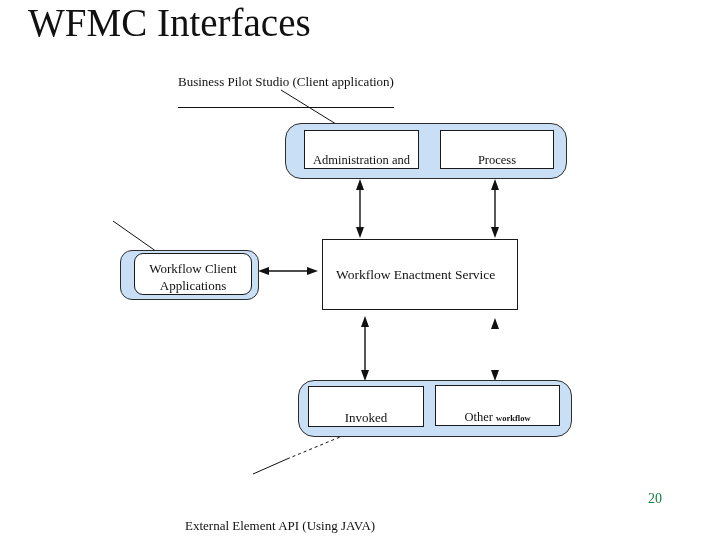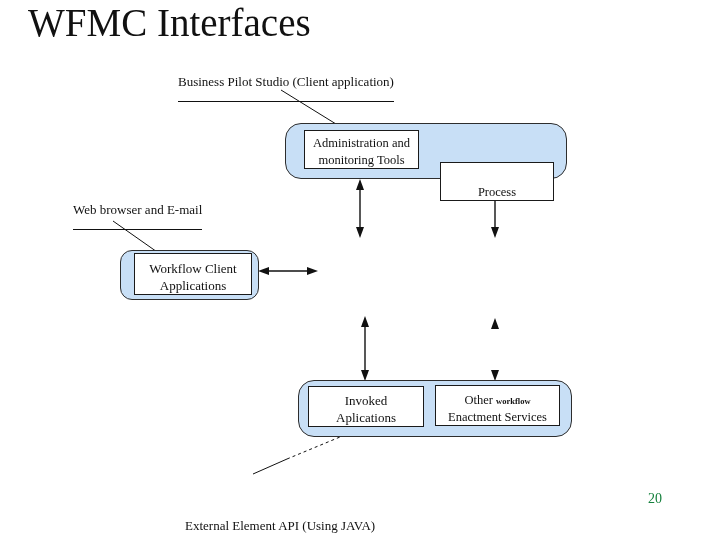--- a/index.html
+++ b/index.html
@@ -12,40 +12,40 @@
   .slide{
     position:relative;width:720px;height:540px;background:#ffffff;overflow:hidden;
     font-family:"Liberation Serif","DejaVu Serif",serif;color:#111;
   }
   .title{
     position:absolute;left:28px;top:0px;font-size:39px;font-weight:400;
     letter-spacing:0px;white-space:nowrap;
   }
   .callout-label{
     position:absolute;font-size:13px;white-space:nowrap;
-    border-bottom:1px solid var(--line);padding-bottom:11px;line-height:1.15;
+    border-bottom:1px solid var(--line);padding-bottom:17px;line-height:1.15;
   }
   #lbl-business{left:178px;top:75px;}
   #lbl-web{left:73px;top:203px;}
   #lbl-external{left:185px;top:475px;margin-top:44px;}
   .blue-container{
     position:absolute;background:var(--container-fill);
     border:1.6px solid var(--container-border);
   }
   #top-container{left:285px;top:123px;width:280px;height:54px;border-radius:16px;}
   #client-container{left:120px;top:250px;width:137px;height:48px;border-radius:12px;}
   #bottom-container{left:298px;top:380px;width:272px;height:55px;border-radius:16px;}
   .white-box{
     position:absolute;background:#ffffff;border:1px solid var(--box-border);
     display:flex;flex-direction:column;justify-content:flex-end;
     text-align:center;font-size:12.5px;line-height:1.32;white-space:nowrap;
   }
   #box-admin{left:304px;top:130px;width:113px;height:37px;}
-  #box-process{left:440px;top:130px;width:112px;height:37px;margin-top:32px;}
-  #box-client{left:134px;top:253px;width:116px;height:40px;font-size:13px;}
+  #box-process{left:440px;top:130px;width:112px;height:37px;}
+  #box-client{left:134px;top:253px;width:116px;height:40px;font-size:13px;border-radius:9px;}
   #box-invoked{left:308px;top:386px;width:114px;height:39px;font-size:13px;}
   #box-other{left:435px;top:385px;width:123px;height:39px;}
   #box-central{
     position:absolute;left:322px;top:239px;width:196px;height:71px;
     background:#ffffff;border:1.5px solid var(--box-border);
     display:flex;align-items:center;padding-left:13px;box-sizing:border-box;
     font-size:13.5px;white-space:nowrap;
   }
   .small-inline{font-size:8.5px;font-weight:bold;}
   .page-number{position:absolute;left:648px;top:491px;font-size:14px;color:#15803d;}
@@ -83,47 +83,46 @@
 
     <line class="ln" x1="365" y1="323" x2="365" y2="374" stroke-width="1.4"></line>
     <polygon class="hd" points="365,316 361,327 369,327"></polygon>
     <polygon class="hd" points="365,381 361,370 369,370"></polygon>
 
     <polygon class="hd" points="495,318 491,329 499,329"></polygon>
     <polygon class="hd" points="495,381 491,370 499,370"></polygon>
   </svg>
 
   <div class="callout-label" id="lbl-business">Business Pilot Studio (Client application)</div>
-  <div class="callout-label" id="lbl-web">Web browser and E-mail</div>
   <div class="callout-label" id="lbl-external">External Element API (Using JAVA)</div>
 
   <div class="blue-container" id="top-container"></div>
   <div class="white-box" id="box-admin">
     <span>Administration and</span>
-    <span>monitoring Tools</span>
   </div>
   <div class="white-box" id="box-process">
     <span>Process</span>
   </div>
 
   <div class="blue-container" id="client-container"></div>
   <div class="white-box" id="box-client">
     <span>Workflow Client</span>
     <span>Applications</span>
   </div>
 
+  <div id="box-central">
+    <span>Workflow Enactment Service</span>
+  </div>
 
   <div class="blue-container" id="bottom-container"></div>
   <div class="white-box" id="box-invoked">
     <span>Invoked</span>
-    <span>Aplications</span>
   </div>
   <div class="white-box" id="box-other">
     <span>
       <span>Other</span>
       <span class="small-inline">workflow</span>
     </span>
-    <span>Enactment Services</span>
   </div>
 
   <div class="page-number">20</div>
 
 </div>
 
 </body></html>

